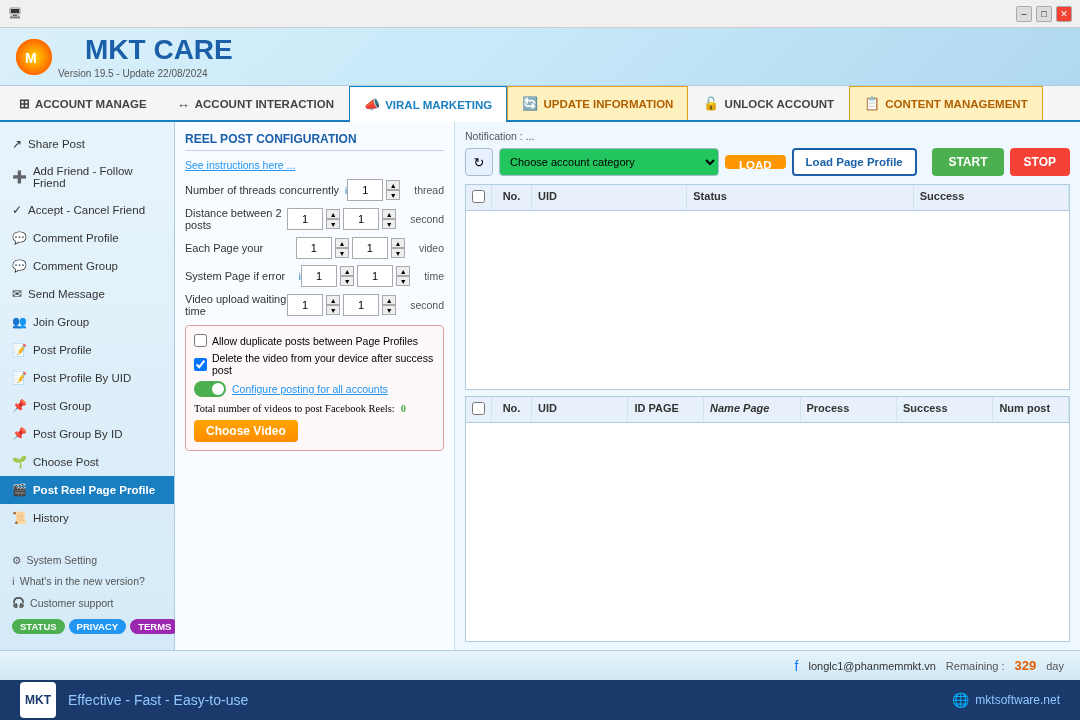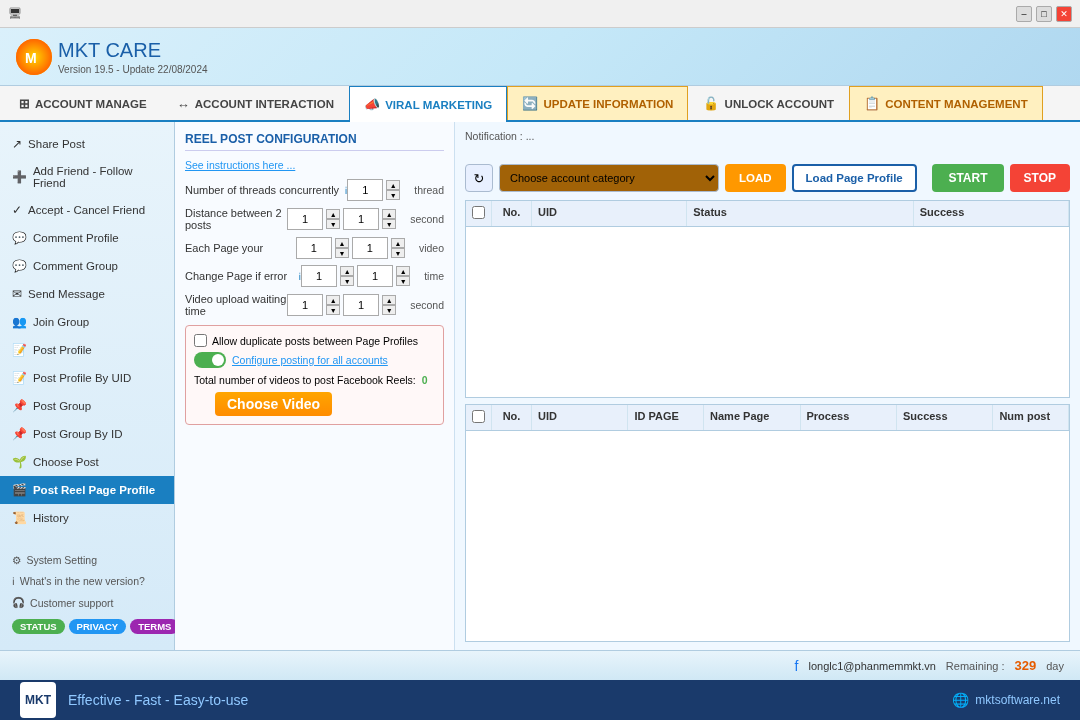--- a/index.html
+++ b/index.html
@@ -23,21 +23,21 @@
     .header {
       height: 58px;
       background: linear-gradient(135deg, #daf0fb 0%, #c5e8f8 50%, #b0d8f0 100%);
       display: flex;
       align-items: center;
       padding: 0 16px;
       border-bottom: 1px solid #b0cce0;
     }
     .logo { display: flex; align-items: center; gap: 6px; }
     .logo-icon { width: 36px; height: 36px; background: linear-gradient(135deg, #ff8c00, #ffd700); border-radius: 50%; display: flex; align-items: center; justify-content: center; color: white; font-weight: bold; font-size: 14px; }
-    .logo-text { font-size: 20px; font-weight: normal; color: #1a5fa8; }
+    .logo-text { font-size: 28px; font-weight: bold; color: #1a5fa8; margin-left: 27px; }
     .logo-version { font-size: 10px; color: #555; margin-top: 2px; }
 
     
     .nav-tabs {
       height: 36px;
       background: #f5f5f5;
       display: flex;
       align-items: stretch;
       border-bottom: 2px solid #1a7fc1;
       padding: 0 4px;
@@ -190,33 +190,32 @@
       width: 12px;
       height: 12px;
       background: white;
       border-radius: 50%;
       top: 2px;
       right: 2px;
       transition: 0.2s;
     }
     .toggle-link { color: #2196f3; text-decoration: underline; cursor: pointer; }
 
-    .video-count-row { display: flex; align-items: center; gap: 6px; margin: 6px 0; font-size: 10.5px; }
+    .video-count-row { display: flex; align-items: center; gap: 6px; margin: 6px 0; font-size: 10.5px; font-family: Liberation Serif, serif; }
     .video-count { color: #4caf50; font-weight: bold; }
 
     .choose-video-btn {
       background: linear-gradient(180deg, #ffa500, #ff8c00);
       color: white;
       border: none;
       padding: 4px 12px;
       border-radius: 4px;
       cursor: pointer;
-      font-size: 14px;
-      font-weight: bold;
-      margin-left: 21px;
+      font-size: 12px;
+      font-weight: bold;
     }
 
     .scan-row {
       display: flex;
       align-items: center;
       gap: 6px;
       margin-top: 6px;
       font-size: 10.5px;
     }
     .scan-link { color: #2196f3; text-decoration: underline; cursor: pointer; }
@@ -227,21 +226,21 @@
       padding: 8px 10px;
       display: flex;
       flex-direction: column;
     }
     .accounts-title {
       font-size: 12px;
       font-weight: bold;
       color: #1a5fa8;
       margin-bottom: 6px;
     }
-    .notification-row { font-size: 10.5px; color: #555; margin-bottom: 22px; }
+    .notification-row { font-size: 10.5px; color: #555; margin-bottom: 6px; }
 
     .accounts-toolbar {
       display: flex;
       align-items: center;
       gap: 6px;
       margin-bottom: 8px;
     }
     .refresh-btn {
       width: 28px;
       height: 28px;
@@ -253,32 +252,32 @@
       font-size: 13px;
     }
     .category-select {
       flex: 1;
       max-width: 220px;
       height: 28px;
       border: 1px solid #aabbd0;
       border-radius: 4px;
       padding: 0 6px;
       font-size: 11px;
-      background: #a16207;
+      background: #22c55e;
     }
     .load-btn {
       background: #ff9800;
       color: white;
       border: none;
       padding: 4px 14px;
       border-radius: 4px;
       cursor: pointer;
       font-size: 11.5px;
       font-weight: bold;
-      height: 28px;
+      height: 14px;
     }
     .load-page-btn {
       background: white;
       color: #1a5fa8;
       border: 2px solid #1a5fa8;
       padding: 3px 12px;
       border-radius: 4px;
       cursor: pointer;
       font-size: 11.5px;
       font-weight: bold;
@@ -335,21 +334,21 @@
     .col-success { flex: 2; }
 
     
     .lower-table {
       flex: 1.2;
       border: 1px solid #b0cce0;
       background: white;
       overflow-y: auto;
     }
     .col-idpage { flex: 1.5; }
-    .col-namepage { flex: 2; }
+    .col-namepage { flex: 2; font-style: italic; }
     .col-process { flex: 2; }
     .col-numpost { flex: 1.5; }
 
     
     .status-bar {
       height: 30px;
       background: linear-gradient(180deg, #e8f4fb, #d0e8f5);
       border-top: 1px solid #b0cce0;
       display: flex;
       align-items: center;
@@ -571,21 +570,21 @@
           <input class="num-input" type="text" value="1" style="">
           <div class="spinner">
             <div class="spin-btn">▲</div>
             <div class="spin-btn">▼</div>
           </div>
           <span class="unit-label">video</span>
         </div>
       </div>
 
       <div class="config-row">
-        <span class="config-label">Change Page if error</span>
+        <span class="config-label">System Page if error</span>
         <span class="info-icon">ℹ</span>
         <div class="config-inputs">
           <input class="num-input" type="text" value="1" style="">
           <div class="spinner">
             <div class="spin-btn">▲</div>
             <div class="spin-btn">▼</div>
           </div>
           <input class="num-input" type="text" value="1" style="">
           <div class="spinner">
             <div class="spin-btn">▲</div>
@@ -609,20 +608,24 @@
             <div class="spin-btn">▼</div>
           </div>
           <span class="unit-label">second</span>
         </div>
       </div>
 
       <div class="config-box">
         <div class="checkbox-row">
           <input type="checkbox" style="">
           <span>Allow duplicate posts between Page Profiles</span>
+        </div>
+        <div class="checkbox-row">
+          <input type="checkbox" checked="" style="">
+          <span>Delete the video from your device after success post</span>
         </div>
         <div class="toggle-row">
           <div class="toggle"></div>
           <span class="toggle-link">Configure posting for all accounts</span>
         </div>
         <div class="video-count-row">
           <span>Total number of videos to post Facebook Reels:</span>
           <span class="video-count">0</span>
         </div>
         <button class="choose-video-btn">Choose Video</button>

